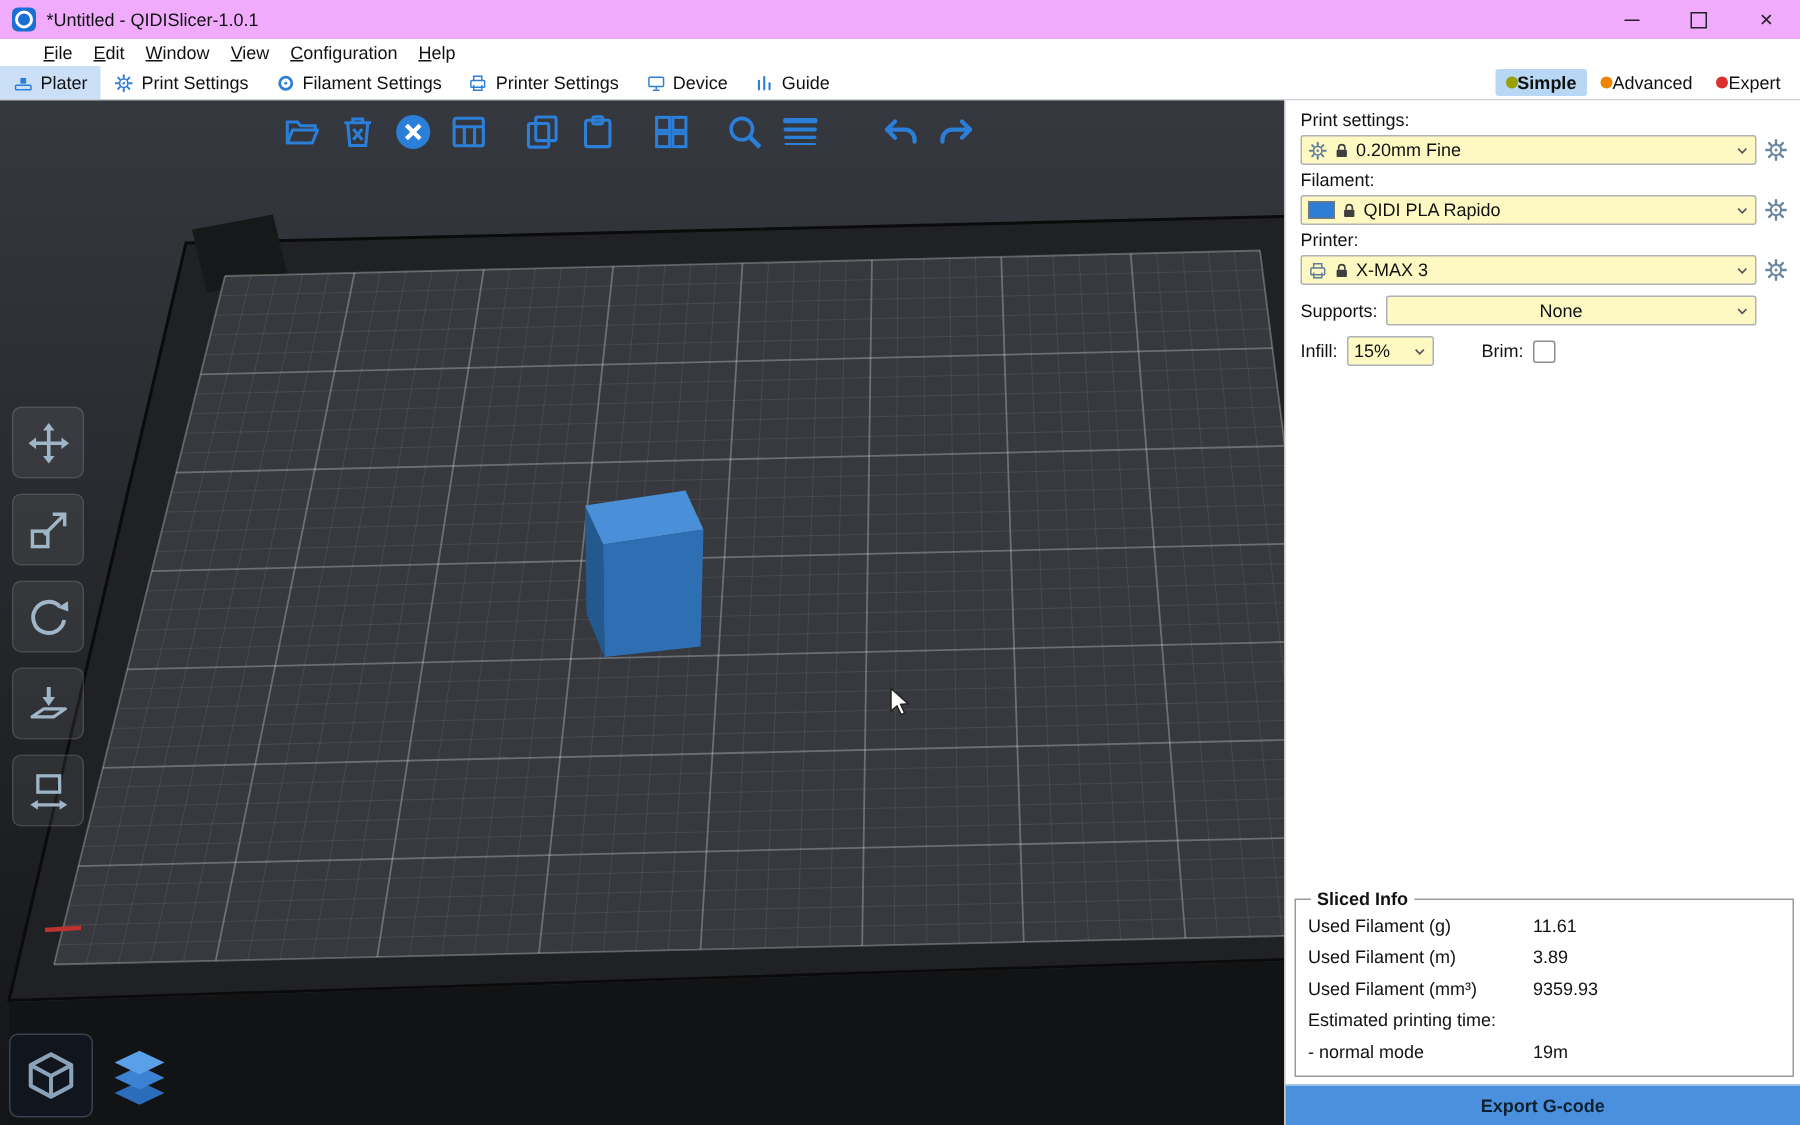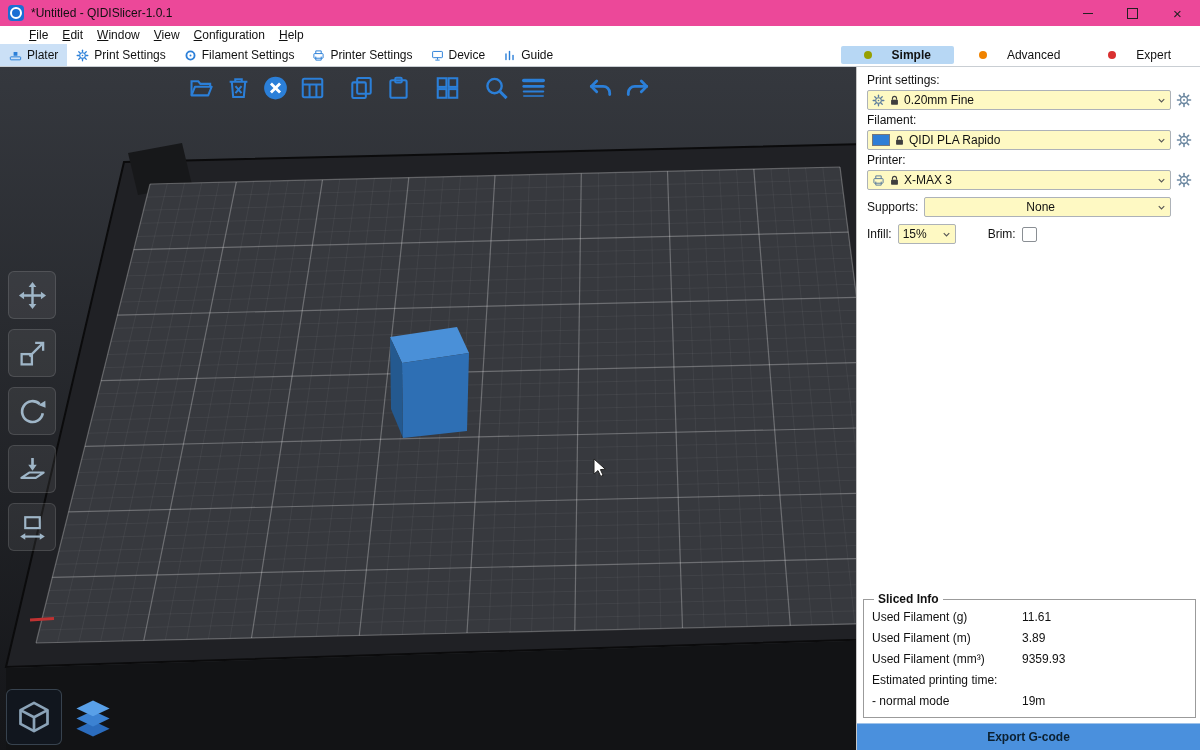--- a/index.html
+++ b/index.html
@@ -1,41 +1,41 @@
 <!DOCTYPE html>
 <html style="--accent: #2b7fd8; --filament-swatch: #2e7ed6; --tab-active-bg: #cbe0f6; --mode-active-bg: #b7d7f4; --mode-simple-dot: #97a000; --mode-advanced-dot: #f08300; --mode-expert-dot: #d93030; --export-button-bg: #4a90dd; --bed-color: #37393e; --model-color: #2e6fb4;"><head>
 <meta charset="utf-8">
 <style>
   html,body{margin:0;padding:0;background:#888;}
   .app{position:relative;width:1200px;height:750px;background:#fff;overflow:hidden;
        font-family:"Liberation Sans",sans-serif;font-size:12px;color:#111;}
 
   
-  .titlebar{height:26px;display:flex;align-items:center;padding-left:8px;background:#ec4899;}
+  .titlebar{height:26px;display:flex;align-items:center;padding-left:8px;background:#f0abfc;}
   .app-icon{width:16px;height:16px;border-radius:4px;background:#1a6fd4;display:flex;align-items:center;justify-content:center;margin-right:7px;}
   .app-icon .ring{width:8px;height:8px;border:2px solid #fff;border-radius:50%;}
   .titlebar .title{flex:none;}
   .titlebar .spacer{flex:1;}
   .winbtn{width:45px;height:26px;display:flex;align-items:center;justify-content:center;}
   .glyph-min{width:10px;height:1px;background:#222;}
   .glyph-max{width:9px;height:9px;border:1px solid #222;}
   .glyph-x{font-size:15px;line-height:1;color:#222;}
 
   
   .menubar{height:18px;display:flex;align-items:center;padding-left:22px;background:#fff;}
   .menu-item{display:inline-block;padding:1px 7px;}
   .menu-item::first-letter{text-decoration:underline;}
 
   
   .tabbar{height:22px;display:flex;align-items:stretch;background:#fff;border-bottom:1px solid #c9ced3;}
   .tab{display:flex;align-items:center;gap:5px;padding:0 9px;}
   .tab.active{background:var(--tab-active-bg,#cbe0f6);}
   .ticon{width:13px;height:13px;color:var(--accent,#2b7fd8);}
   .modes{margin-left:auto;display:flex;align-items:center;gap:2px;padding-right:6px;}
-  .mode{display:flex;align-items:center;gap:20px;padding:2px 23px;border-radius:2px;}
+  .mode{display:flex;align-items:center;gap:0;padding:2px 7px;border-radius:2px;}
   .mode.active{background:var(--mode-active-bg,#b7d7f4);font-weight:700;}
   .dot{width:8px;height:8px;border-radius:50%;}
   .dot-simple{background:var(--mode-simple-dot,#97a000);}
   .dot-advanced{background:var(--mode-advanced-dot,#f08300);}
   .dot-expert{background:var(--mode-expert-dot,#d93030);}
 
   
   .content{display:flex;height:683px;}
   .viewport{position:relative;width:856px;height:683px;background:#1c1d20;overflow:hidden;}
   .scene{position:absolute;left:0;top:0;}

